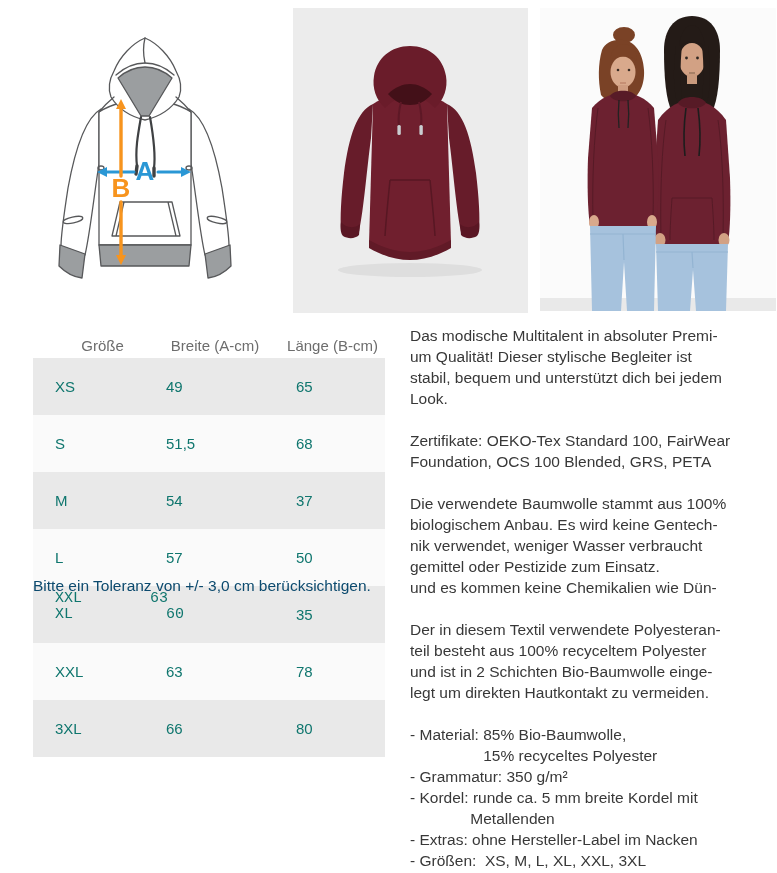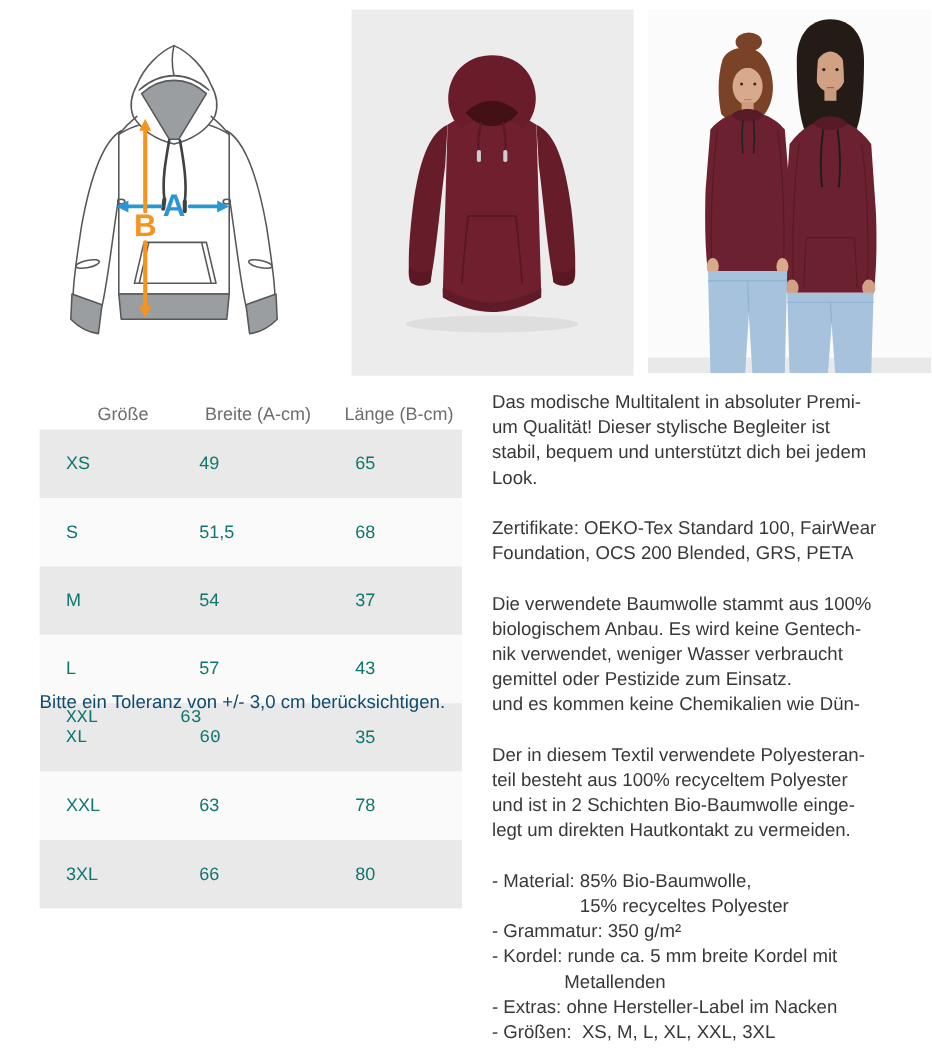--- a/index.html
+++ b/index.html
@@ -196,21 +196,21 @@
           <td>68</td>
         </tr>
         <tr>
           <td>M</td>
           <td>54</td>
           <td>37</td>
         </tr>
         <tr>
           <td>L</td>
           <td>57</td>
-          <td>43</td>
+          <td>50</td>
         </tr>
         <tr>
           <td class="stack"><span>XL</span><span class="ghost">XXL</span></td>
           <td class="stack"><span>60</span><span class="ghost">63</span></td>
           <td>35</td>
         </tr>
         <tr>
           <td>XXL</td>
           <td>63</td>
           <td>78</td>
@@ -227,21 +227,21 @@
 
   <div class="desc" id="desc">
       <div class="para">
         <div class="line">Das modische Multitalent in absoluter Premi-</div>
         <div class="line">um Qualität! Dieser stylische Begleiter ist</div>
         <div class="line">stabil, bequem und unterstützt dich bei jedem</div>
         <div class="line">Look.</div>
       </div>
       <div class="para">
         <div class="line">Zertifikate: OEKO-Tex Standard 100, FairWear</div>
-        <div class="line">Foundation, OCS 200 Blended, GRS, PETA</div>
+        <div class="line">Foundation, OCS 100 Blended, GRS, PETA</div>
       </div>
       <div class="para">
         <div class="line">Die verwendete Baumwolle stammt aus 100%</div>
         <div class="line">biologischem Anbau. Es wird keine Gentech-</div>
         <div class="line">nik verwendet, weniger Wasser verbraucht</div>
         <div class="line">gemittel oder Pestizide zum Einsatz.</div>
         <div class="line">und es kommen keine Chemikalien wie Dün-</div>
       </div>
       <div class="para">
         <div class="line">Der in diesem Textil verwendete Polyesteran-</div>

